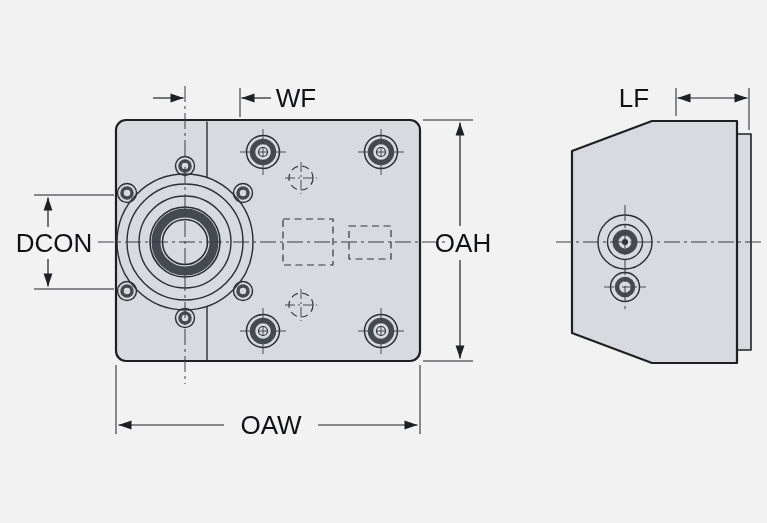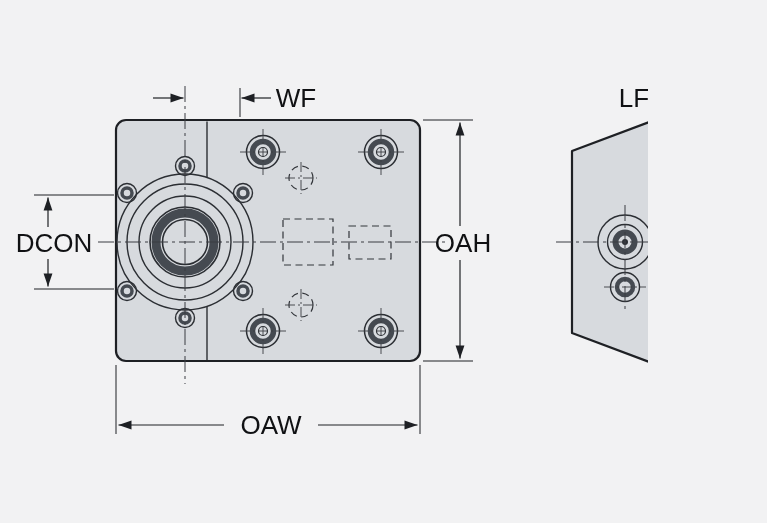--- a/index.html
+++ b/index.html
@@ -2,21 +2,21 @@
 <html style="--bg: #f2f2f3; --part: #d7dade; --line: #1e2024;"><head>
 <meta charset="utf-8">
 <style>
   :root{
     --bg:#f2f2f3;
     --part:#d7dade;
     --line:#1e2024;
   }
   html,body{margin:0;padding:0;background:var(--bg);}
   .stage{
-    position:relative;width:648px;height:523px;background:var(--bg);
+    position:relative;width:767px;height:523px;background:var(--bg);
     font-family:"Liberation Sans", sans-serif;overflow:hidden;
   }
   svg{display:block;}
   .body-outline{fill:var(--part);stroke:var(--line);stroke-width:2.2;stroke-linejoin:round;}
   .edge{stroke:#2b2e33;stroke-width:1.4;fill:none;}
   .thin{stroke:#2b2e33;stroke-width:1.4;fill:none;}
   .thin2{stroke:#2b2e33;stroke-width:1.6;fill:none;}
   .ring{stroke:#454a51;fill:none;}
   .hiddenline{stroke:#33363b;stroke-width:1.2;fill:none;stroke-dasharray:7 4.5;}
   .centerline{stroke:#3a3d42;stroke-width:1;fill:none;stroke-dasharray:16 4 3 4;}

